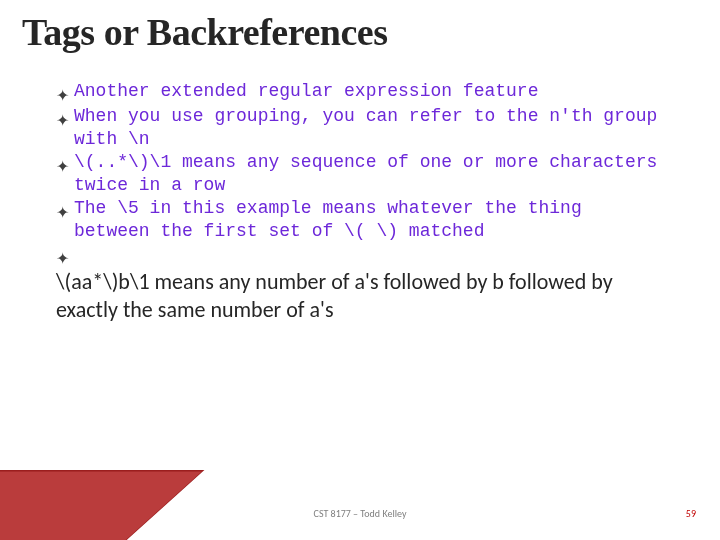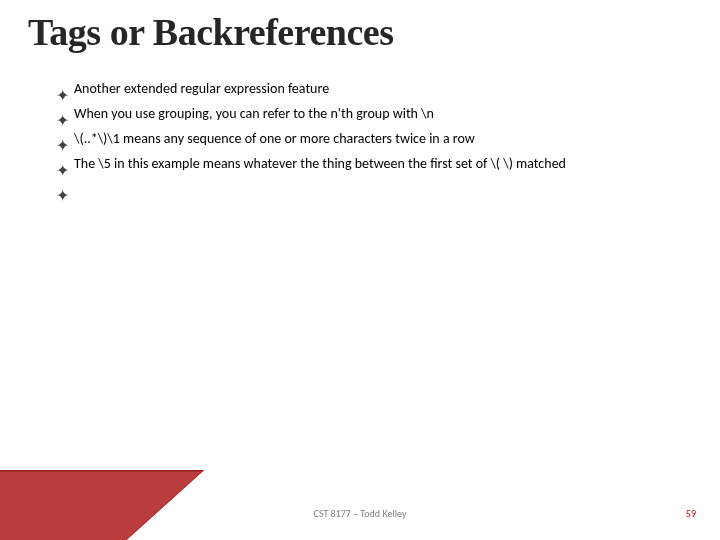--- a/index.html
+++ b/index.html
@@ -9,44 +9,45 @@
     background: #ffffff;
     font-family: Calibri, "Segoe UI", Arial, sans-serif;
     position: relative;
     overflow: hidden;
   }
   .title {
     font-family: Rockwell, "Times New Roman", Georgia, serif;
     font-weight: bold;
     font-size: 38px;
     color: #262626;
-    padding: 10px 0 0 28px;
+    padding: 10px 0 0 22px;
     letter-spacing: -0.5px;
   }
   .content {
     padding: 26px 60px 0 56px;
   }
   .bullet-row {
     display: flex;
     align-items: flex-start;
     margin-bottom: 0;
   }
   .bullet-marker {
     font-family: Arial, sans-serif;
     font-size: 16px;
     color: #404040;
     margin-right: 6px;
     margin-top: 6px;
     flex-shrink: 0;
     width: 12px;
   }
   .bullet-text {
-    font-size: 14px;
-    color: #000000;
+    font-size: 18px;
+    color: #6d28d9;
     line-height: 1.28;
+    font-family: Liberation Mono, monospace;
   }
   .continuation {
     font-size: 22px;
     color: #262626;
     line-height: 1.28;
     margin-left: 0;
   }
   .footer-center {
     position: absolute;
     bottom: 20px;
@@ -117,20 +118,21 @@
 
   <div class="bullet-row">
     <span class="bullet-marker">✦</span>
     <span class="bullet-text">The \5 in this example means whatever the thing between the first set of \(  \) matched</span>
   </div>
 
   <div class="bullet-row">
     <span class="bullet-marker">✦</span>
   </div>
 
+  <div class="continuation">\(aa*\)b\1 means any number of a's followed by b followed by exactly the same number of a's</div>
 
 </div>
 
 <div class="wedge"></div>
 <div class="wedge-mid"></div>
 <div class="wedge-top"></div>
 
 <div class="footer-center">CST 8177 – Todd Kelley</div>
 <div class="footer-right">59</div>
 

